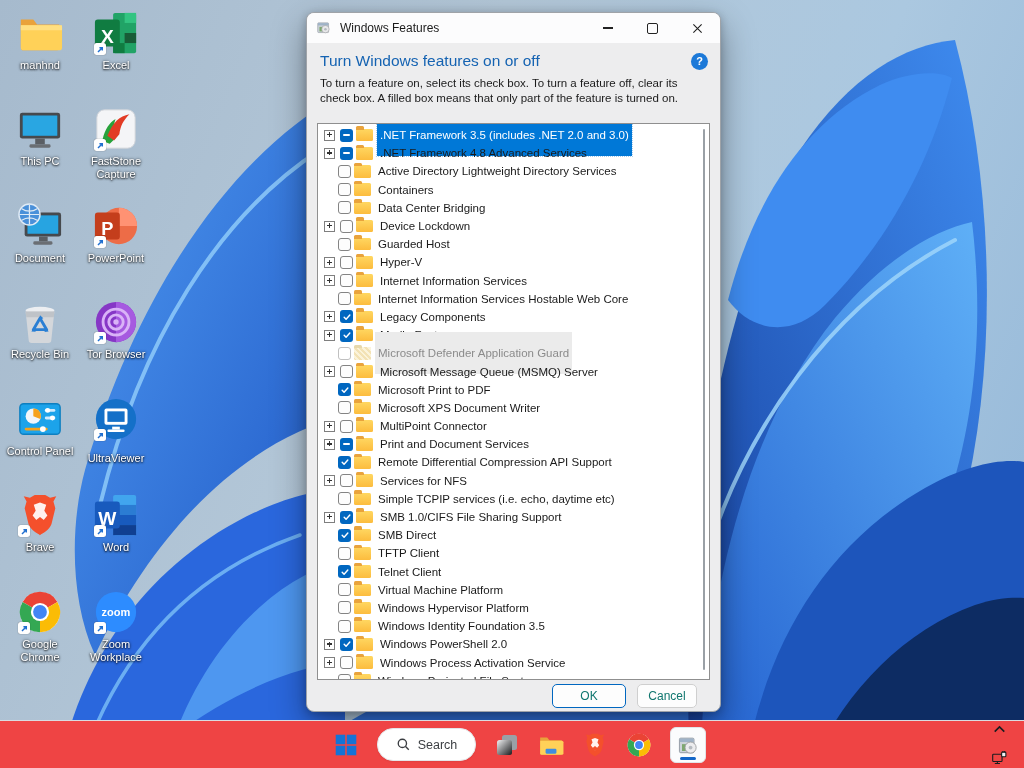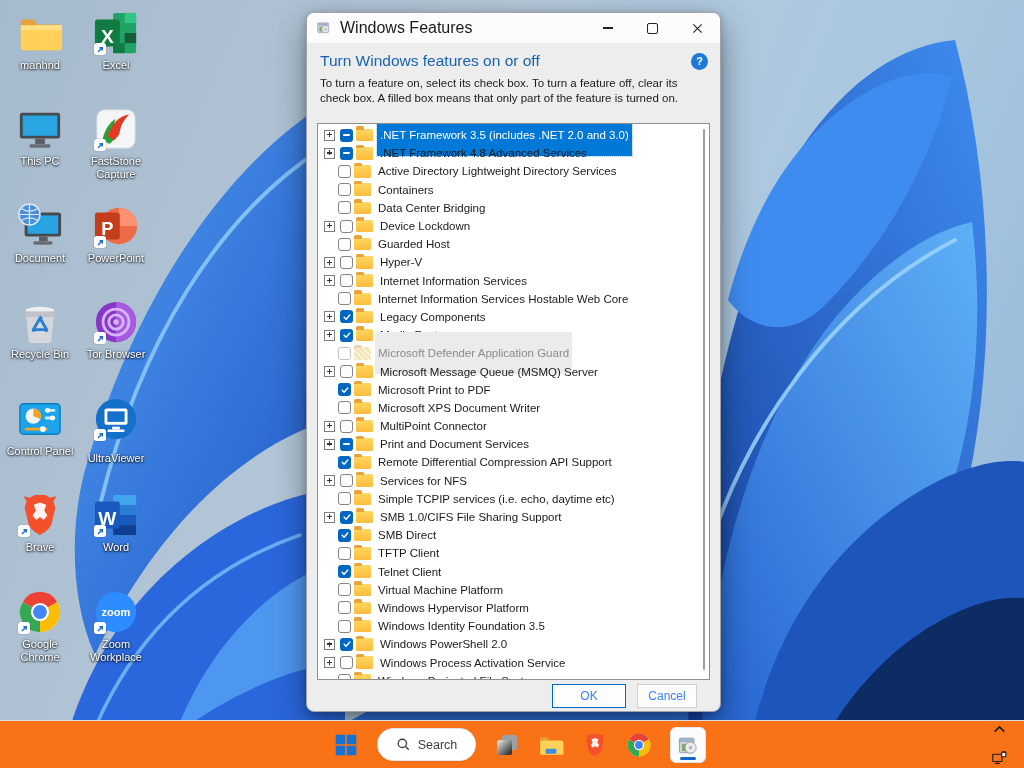--- a/index.html
+++ b/index.html
@@ -19,21 +19,21 @@
   .sc svg{width:9px;height:9px;}
   .dicon-label{margin-top:3px;font-size:11px;line-height:13px;color:#fff;text-align:center;
       text-shadow:0 1px 2px rgba(0,0,0,.85),0 0 3px rgba(0,0,0,.7);}
   
   .dialog{position:absolute;left:306px;top:12px;width:413px;height:698px;z-index:3;
       background:#ededee;border:1px solid #9fa3a8;border-radius:8px;overflow:hidden;
       box-shadow:0 14px 34px rgba(0,0,0,.38),0 2px 8px rgba(0,0,0,.22);}
   .titlebar{height:30px;background:#fcfcfd;display:flex;align-items:center;padding-left:9px;}
   .tb-ico{width:16px;height:16px;margin-right:8px;}
   .tb-ico svg{width:16px;height:16px;}
-  .tb-title{font-size:16px;color:#1b1b1b;flex:1;}
+  .tb-title{font-size:12px;color:#1b1b1b;flex:1;}
   .capbtn{width:45px;height:30px;display:flex;align-items:center;justify-content:center;}
   .glyph-min{width:10px;height:1.4px;background:#222;}
   .glyph-max{width:9px;height:9px;border:1.2px solid #222;border-radius:2px;}
   .capbtn svg{width:11px;height:11px;}
   .dlg-header{display:flex;justify-content:space-between;align-items:center;padding:9px 12px 4px 13px;}
   .dlg-header h1{margin:0;font-size:15.5px;font-weight:400;color:#1563b2;}
   .help{width:17px;height:17px;border-radius:50%;background:#1c79d8;color:#fff;font-size:11px;font-weight:bold;
       display:flex;align-items:center;justify-content:center;}
   .dlg-desc{padding:2px 14px 0 13px;font-size:11.5px;line-height:15px;color:#1b1b1b;width:382px;}
   .listbox{position:absolute;left:10px;top:110px;width:391px;height:555px;background:#fff;
@@ -54,26 +54,26 @@
   .dash{width:7px;height:1.8px;background:#fff;border-radius:1px;}
   .sfolder{width:17px;height:12.5px;position:relative;border-radius:1.5px;flex:0 0 auto;margin-right:4px;
       background:linear-gradient(#ffd761,#fcbc3e);}
   .sfolder::before{content:"";position:absolute;top:-2.5px;left:0;width:8px;height:3.5px;
       background:#e9a33c;border-radius:1.5px 1.5px 0 0;}
   .sfolder.dis{background:repeating-linear-gradient(45deg,#f3e2b5 0 2px,#fbf3da 2px 4px);}
   .sfolder.dis::before{background:#e7d8ab;}
   .flabel{font-size:11.5px;color:#1a1a1a;padding:15px 3px;}
   .frow.sel .flabel{background:#0078d7;color:#fff;outline:1px dotted #a8cdee;outline-offset:0;}
   .frow.disabled .flabel{color:#8b8b8b;background:#ebebeb;}
-  .btn{position:absolute;top:671px;height:22px;border-radius:0;background:#fdfdfd;
-      font-size:12px;color:#3b82f6;display:flex;align-items:center;justify-content:center;}
+  .btn{position:absolute;top:671px;height:22px;border-radius:5px;background:#fdfdfd;
+      font-size:12px;color:#0f766e;display:flex;align-items:center;justify-content:center;}
   .btn.ok{left:245px;width:72px;border:1px solid #0067c0;}
   .btn.cancel{left:330px;width:58px;border:1px solid #cfcfcf;}
   
-  .taskbar{position:absolute;left:0;right:0;bottom:0;height:47px;background:#f97316;
+  .taskbar{position:absolute;left:0;right:0;bottom:0;height:47px;background:#ef4444;
       border-top:1px solid #d9dce0;z-index:4;}
   .tb-center{position:absolute;left:333px;top:0;height:100%;display:flex;align-items:center;gap:18px;}
   .tbi{width:26px;height:26px;}
   .tbi svg{width:100%;height:100%;}
   .search-pill{height:31px;width:97px;background:#fff;border:1px solid #e4e6e9;border-radius:16px;
       display:flex;align-items:center;justify-content:center;gap:7px;box-shadow:0 1px 2px rgba(0,0,0,.06);}
   .search-pill svg{width:15px;height:15px;}
   .search-pill span{font-size:12.5px;color:#3c3f43;}
   .tb-active{width:34px;height:34px;border-radius:6px;background:#fbfcfd;border:1px solid #e1e4e8;
       position:relative;display:flex;align-items:center;justify-content:center;}

